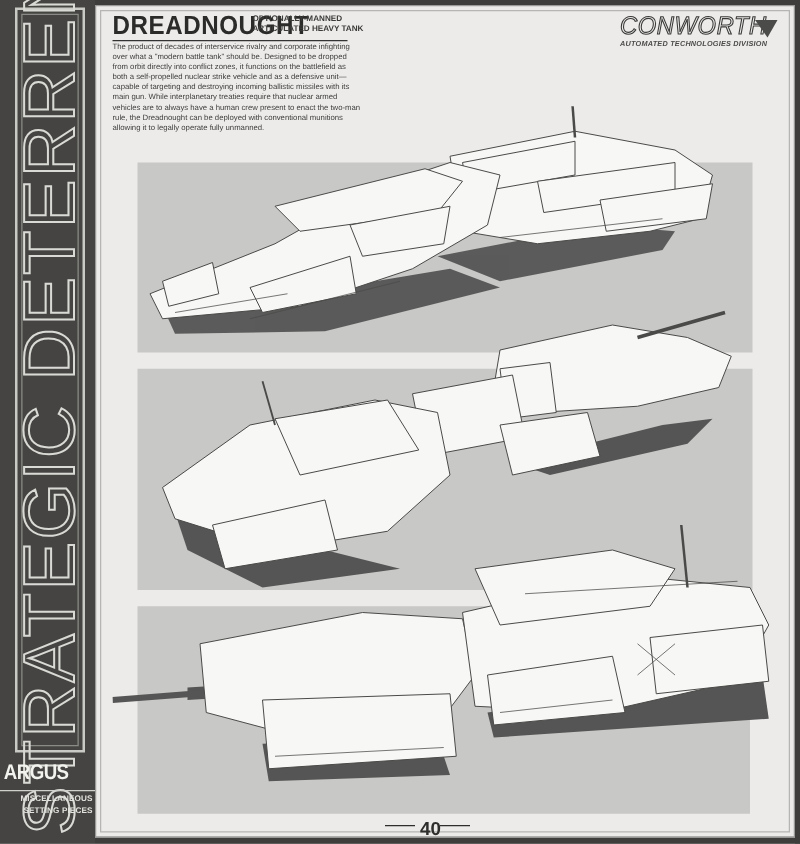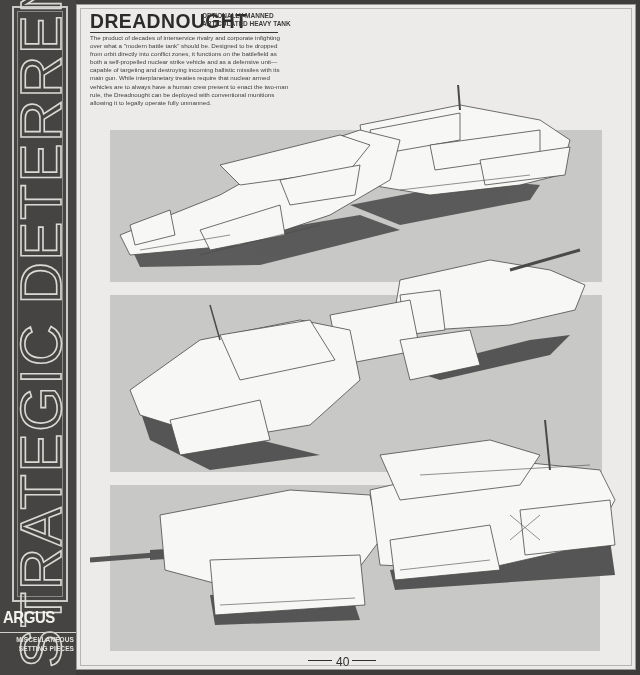--- a/index.html
+++ b/index.html
@@ -37,21 +37,21 @@
   .logo-flag { position: absolute; left: 108px; top: 6px; width: 0; height: 0; border-top: 14px solid #4b4b49; border-left: 10px solid transparent; border-right: 8px solid transparent; }
   .logo-sub { position: absolute; left: 0; top: 23px; font-size: 5.8px; font-style: italic; font-weight: 700; color: #4b4b49; letter-spacing: 0.2px; white-space: nowrap; }
 
   
   .panel { position: absolute; background: #c8c8c6; }
   .panel-1 { left: 110px; top: 130px; width: 492px; height: 152px; }
   .panel-2 { left: 110px; top: 295px; width: 492px; height: 177px; }
   .panel-3 { left: 110px; top: 485px; width: 490px; height: 166px; }
   .panel svg, .illus { position: absolute; }
 
-  .page-number { position: absolute; left: 336px; top: 655px; font-size: 12px; color: #2e2e2d; }
+  .page-number { position: absolute; left: 336px; top: 655px; font-size: 15px; color: #2e2e2d; font-weight: bold; }
   .page-rule { position: absolute; top: 660px; width: 24px; height: 1px; background: #2e2e2d; }
   .bottom-bar { position: absolute; left: 76px; top: 670px; width: 564px; height: 5px; background: #3e3d3b; }
   .right-bar { position: absolute; left: 636px; top: 0; width: 4px; height: 675px; background: #3e3d3b; }
   .top-bar { position: absolute; left: 76px; top: 0; width: 564px; height: 4px; background: #3e3d3b; }
 </style>
 </head>
 <body>
 
 <div class="page">
   <div class="top-bar"></div>
@@ -76,20 +76,25 @@
   </div>
 
   <div class="title">DREADNOUGHT</div>
   <div class="subtitle">
     <div>OPTIONALLY-MANNED</div>
     <div>ARTICULATED HEAVY TANK</div>
   </div>
   <div class="title-rule"></div>
   <div class="description">The product of decades of interservice rivalry and corporate infighting over what a "modern battle tank" should be. Designed to be dropped from orbit directly into conflict zones, it functions on the battlefield as both a self-propelled nuclear strike vehicle and as a defensive unit—capable of targeting and destroying incoming ballistic missiles with its main gun. While interplanetary treaties require that nuclear armed vehicles are to always have a human crew present to enact the two-man rule, the Dreadnought can be deployed with conventional munitions allowing it to legally operate fully unmanned.</div>
 
+  <div class="logo">
+    <span class="logo-word">CONWORTH</span>
+    <span class="logo-flag"></span>
+    <div class="logo-sub">AUTOMATED TECHNOLOGIES DIVISION</div>
+  </div>
 
   <div class="panel panel-1"></div>
   <svg class="illus" style="left:100px;top:85px" width="480" height="190" viewBox="0 0 480 190">
     <g fill="#555" opacity="0.95">
       <polygon points="30,160 140,150 260,130 300,145 160,180 40,182"></polygon>
       <polygon points="250,120 380,95 440,100 430,115 300,140"></polygon>
     </g>
     <g fill="#f7f7f5" stroke="#4a4a48" stroke-width="0.8">
 
       <polygon points="260,40 360,20 440,35 470,55 460,90 420,100 330,110 270,100"></polygon>

